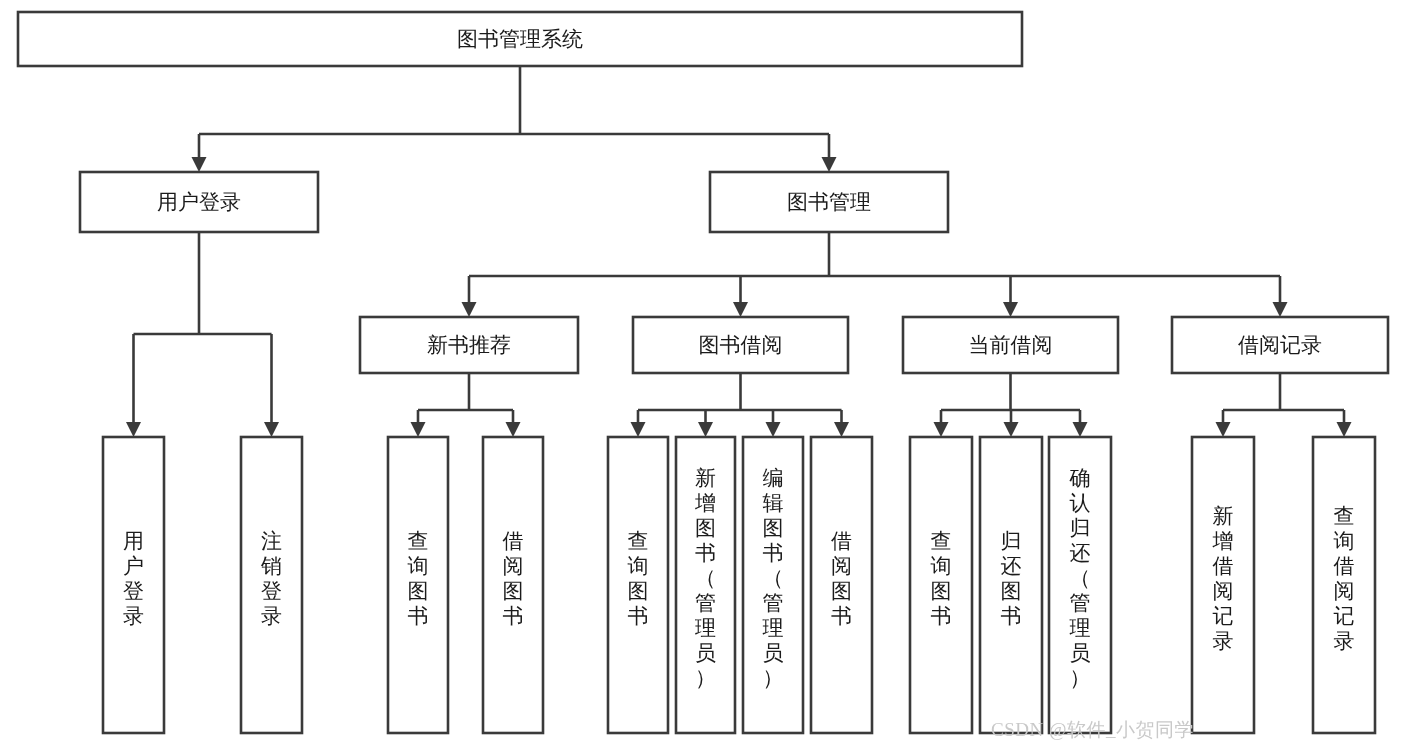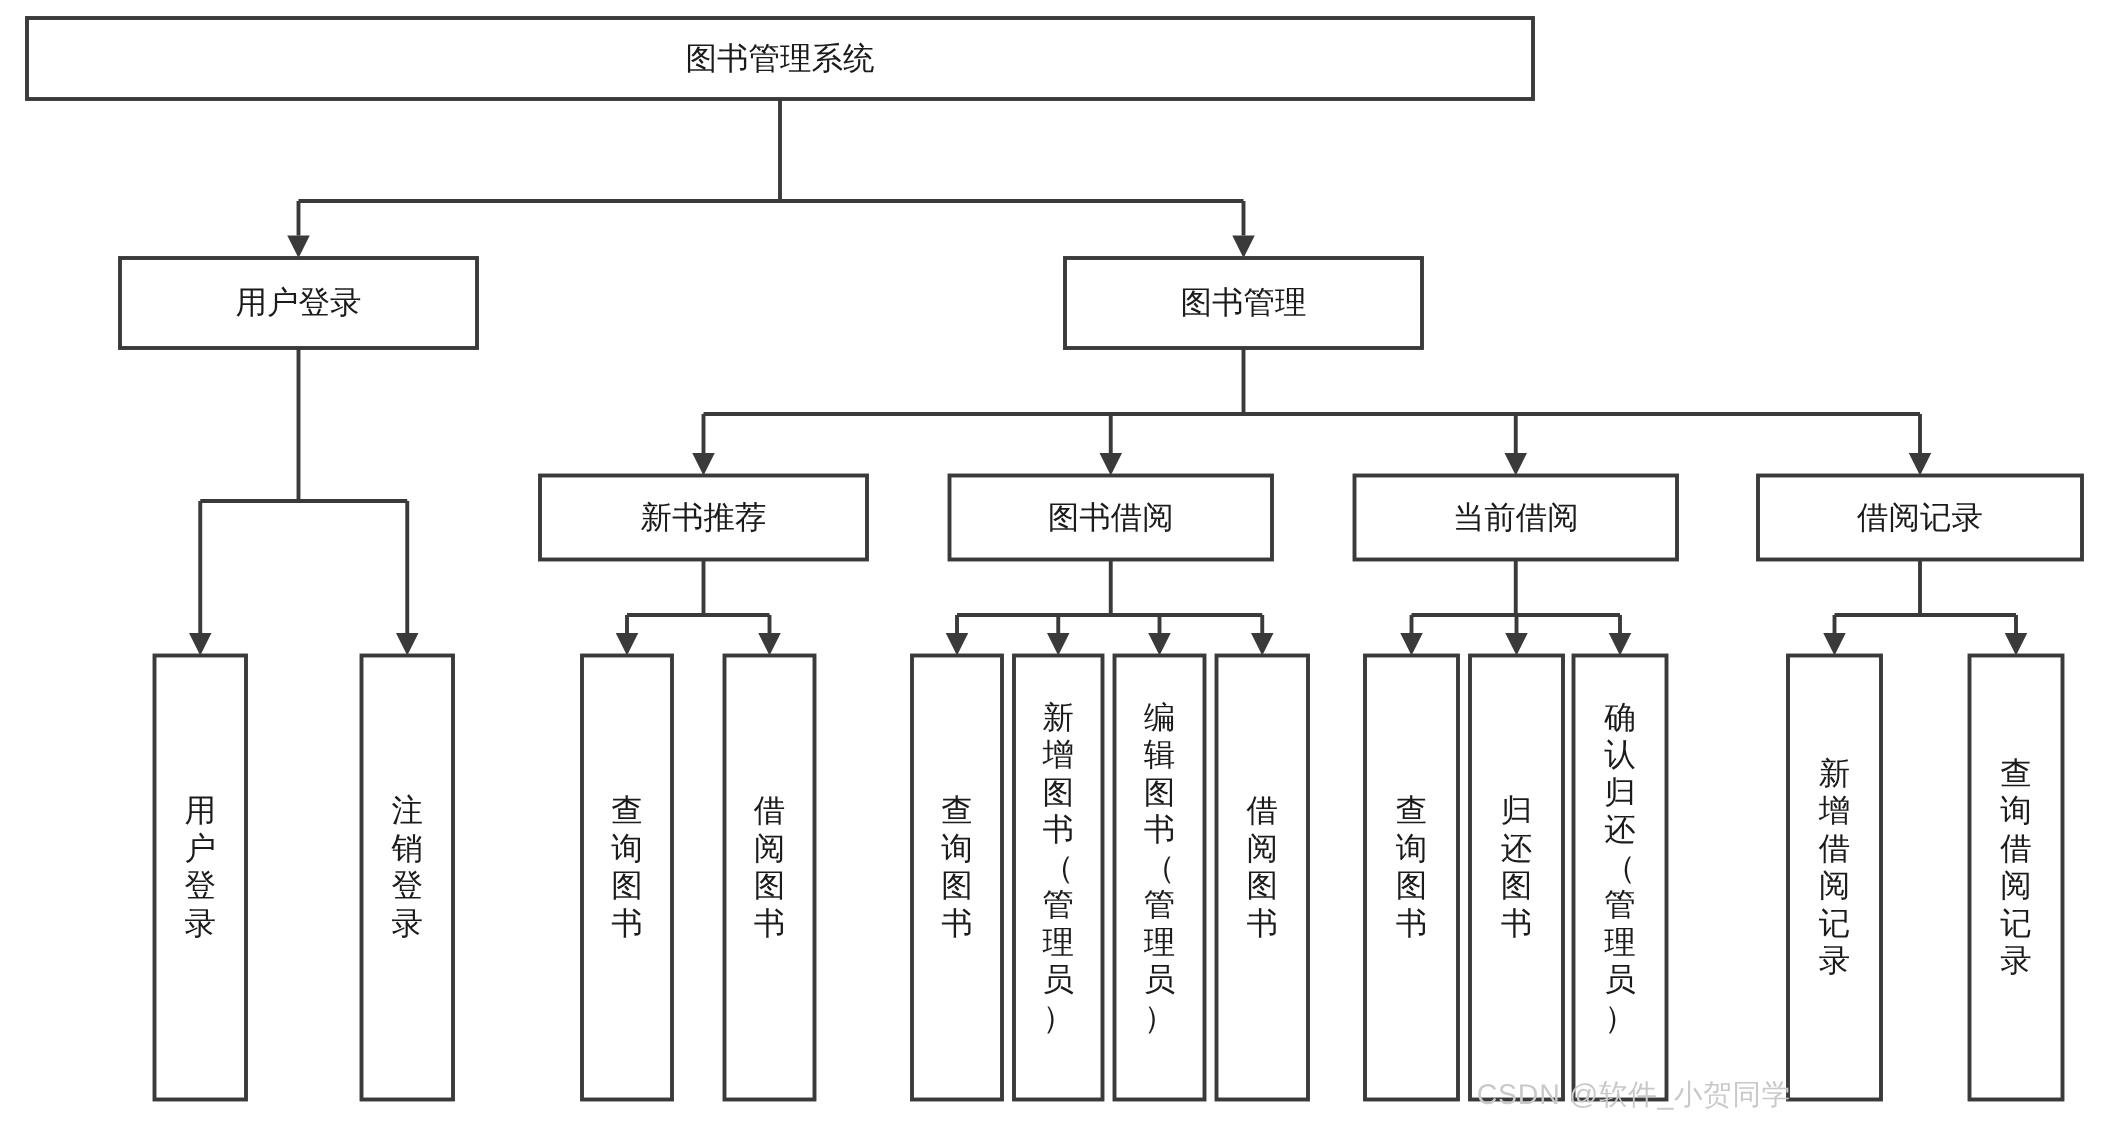--- a/index.html
+++ b/index.html
@@ -54,21 +54,21 @@
   .node-label-vertical {
     fill: #1b1b1b;
     font-family: "DejaVu Sans", "Liberation Sans", sans-serif;
     font-size: 21px;
     text-anchor: middle;
   }
   .watermark-text {
     position: absolute;
     right: 8px;
     bottom: 4px;
-    font-family: Liberation Sans, sans-serif;
+    font-family: Liberation Serif, serif;
     font-size: 19px;
     color: #c9c9c9;
     white-space: nowrap;
     letter-spacing: 0.5px;
     pointer-events: none;
   }
 </style>
 </head>
 <body>
 

